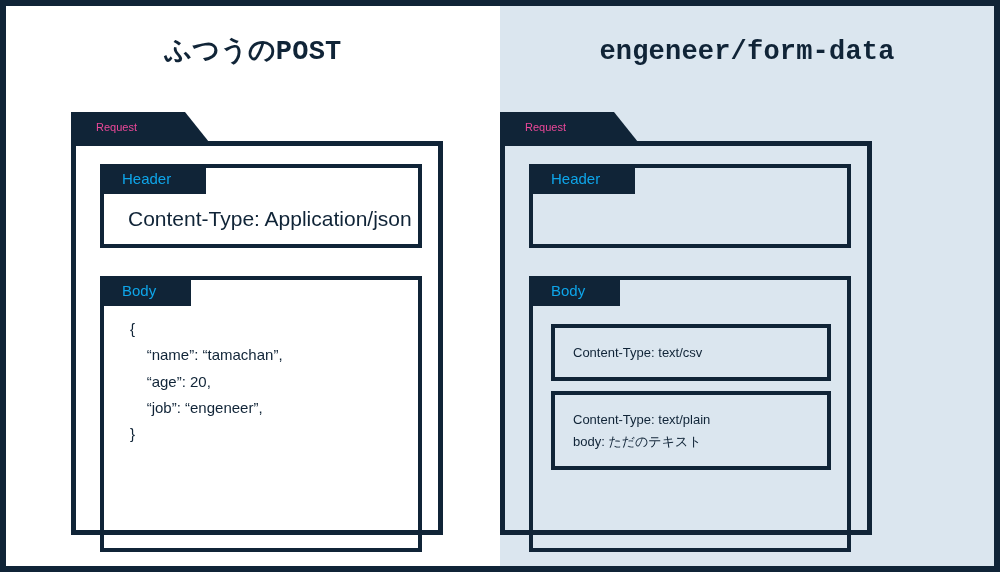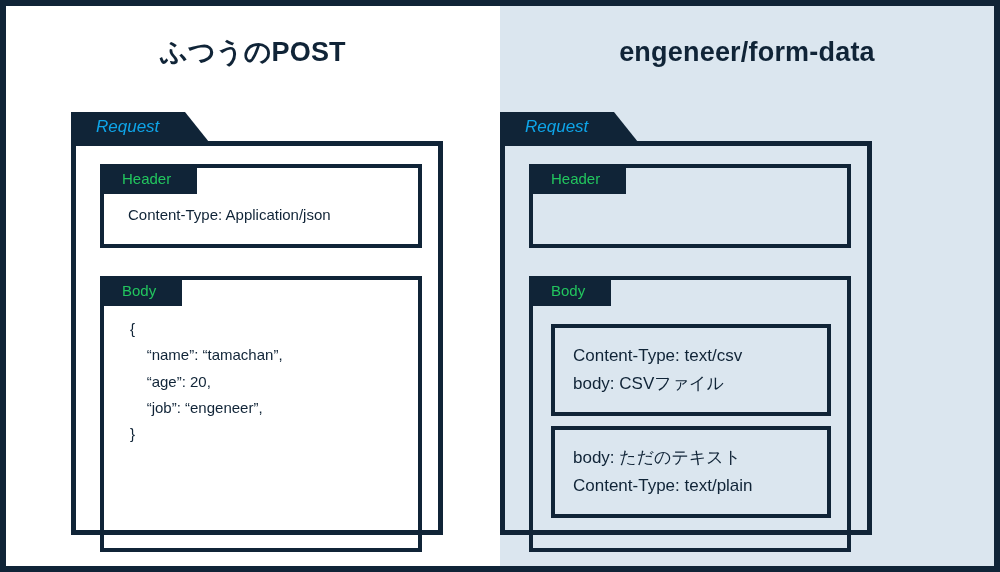--- a/index.html
+++ b/index.html
@@ -40,44 +40,44 @@
     position: absolute;
     top: 30px;
     left: 0;
     right: 0;
     text-align: center;
     font-size: 27px;
     font-weight: bold;
     letter-spacing: 0.2px;
     color: #102437;
     line-height: 1.2;
+    font-family: Liberation Mono, monospace;
   }
 
   
   .request {
     position: absolute;
     left: 65px;
     top: 106px;
     width: 372px;
   }
   .panel-right .request { left: 0px; }
 
   .request-tab {
     position: relative;
     height: 30px;
     width: 138px;
     background: #102437;
-    color: #0ea5e9;
-    font-size: 17px;
+    color: #ec4899;
+    font-size: 11px;
     line-height: 30px;
     padding-left: 25px;
     box-sizing: border-box;
     clip-path: polygon(0 0, 114px 0, 138px 30px, 0 30px);
     z-index: 2;
-    font-style: italic;
   }
 
   .request-frame {
     position: relative;
     margin-top: -1px;
     box-sizing: border-box;
     border: 5px solid #102437;
     height: 394px;
     padding: 18px 16px 0 24px;
     background: transparent;
@@ -89,35 +89,35 @@
     box-sizing: border-box;
     border: 4px solid #102437;
   }
   .section + .section { margin-top: 28px; }
 
   .section-label {
     position: absolute;
     top: -4px;
     left: -4px;
     background: #102437;
-    color: #22c55e;
+    color: #0ea5e9;
     font-size: 15px;
     line-height: 30px;
     height: 30px;
-    padding: 0 26px 0 22px;
+    padding: 0 35px 0 22px;
     white-space: nowrap;
     z-index: 2;
   }
 
   .section-body {
     padding-top: 30px;
   }
 
   .section-text {
-    font-size: 15px;
+    font-size: 21px;
     line-height: 1.45;
     padding: 8px 0 12px 24px;
     white-space: pre;
   }
 
   
   .section-header { height: 84px; }
   .section-header .section-text { padding-top: 6px; }
 
   
@@ -137,21 +137,21 @@
   .parts {
     padding: 14px 16px 0 18px;
   }
   .part-box {
     box-sizing: border-box;
     border: 4px solid #102437;
     padding: 14px 0 14px 18px;
   }
   .part-box + .part-box { margin-top: 10px; }
   .part-line {
-    font-size: 17px;
+    font-size: 13px;
     line-height: 1.65;
     color: #102437;
   }
 </style>
 </head>
 <body>
 
 <div id="diagram">
 
   <div class="panel panel-left">
@@ -200,26 +200,25 @@
           <div class="section-label">Header</div>
         </div>
 
         <div class="section section-body-box">
           <div class="section-label">Body</div>
           <div class="section-body">
             <div class="parts">
 
               <div class="part-box">
                 <div class="part-line">Content-Type: text/csv</div>
-                <div class="part-line">body: CSVファイル</div>
               </div>
 
               <div class="part-box">
+                <div class="part-line">Content-Type: text/plain</div>
                 <div class="part-line">body: ただのテキスト</div>
-                <div class="part-line">Content-Type: text/plain</div>
               </div>
 
             </div>
           </div>
         </div>
 
       </div>
     </div>
   </div>
 

